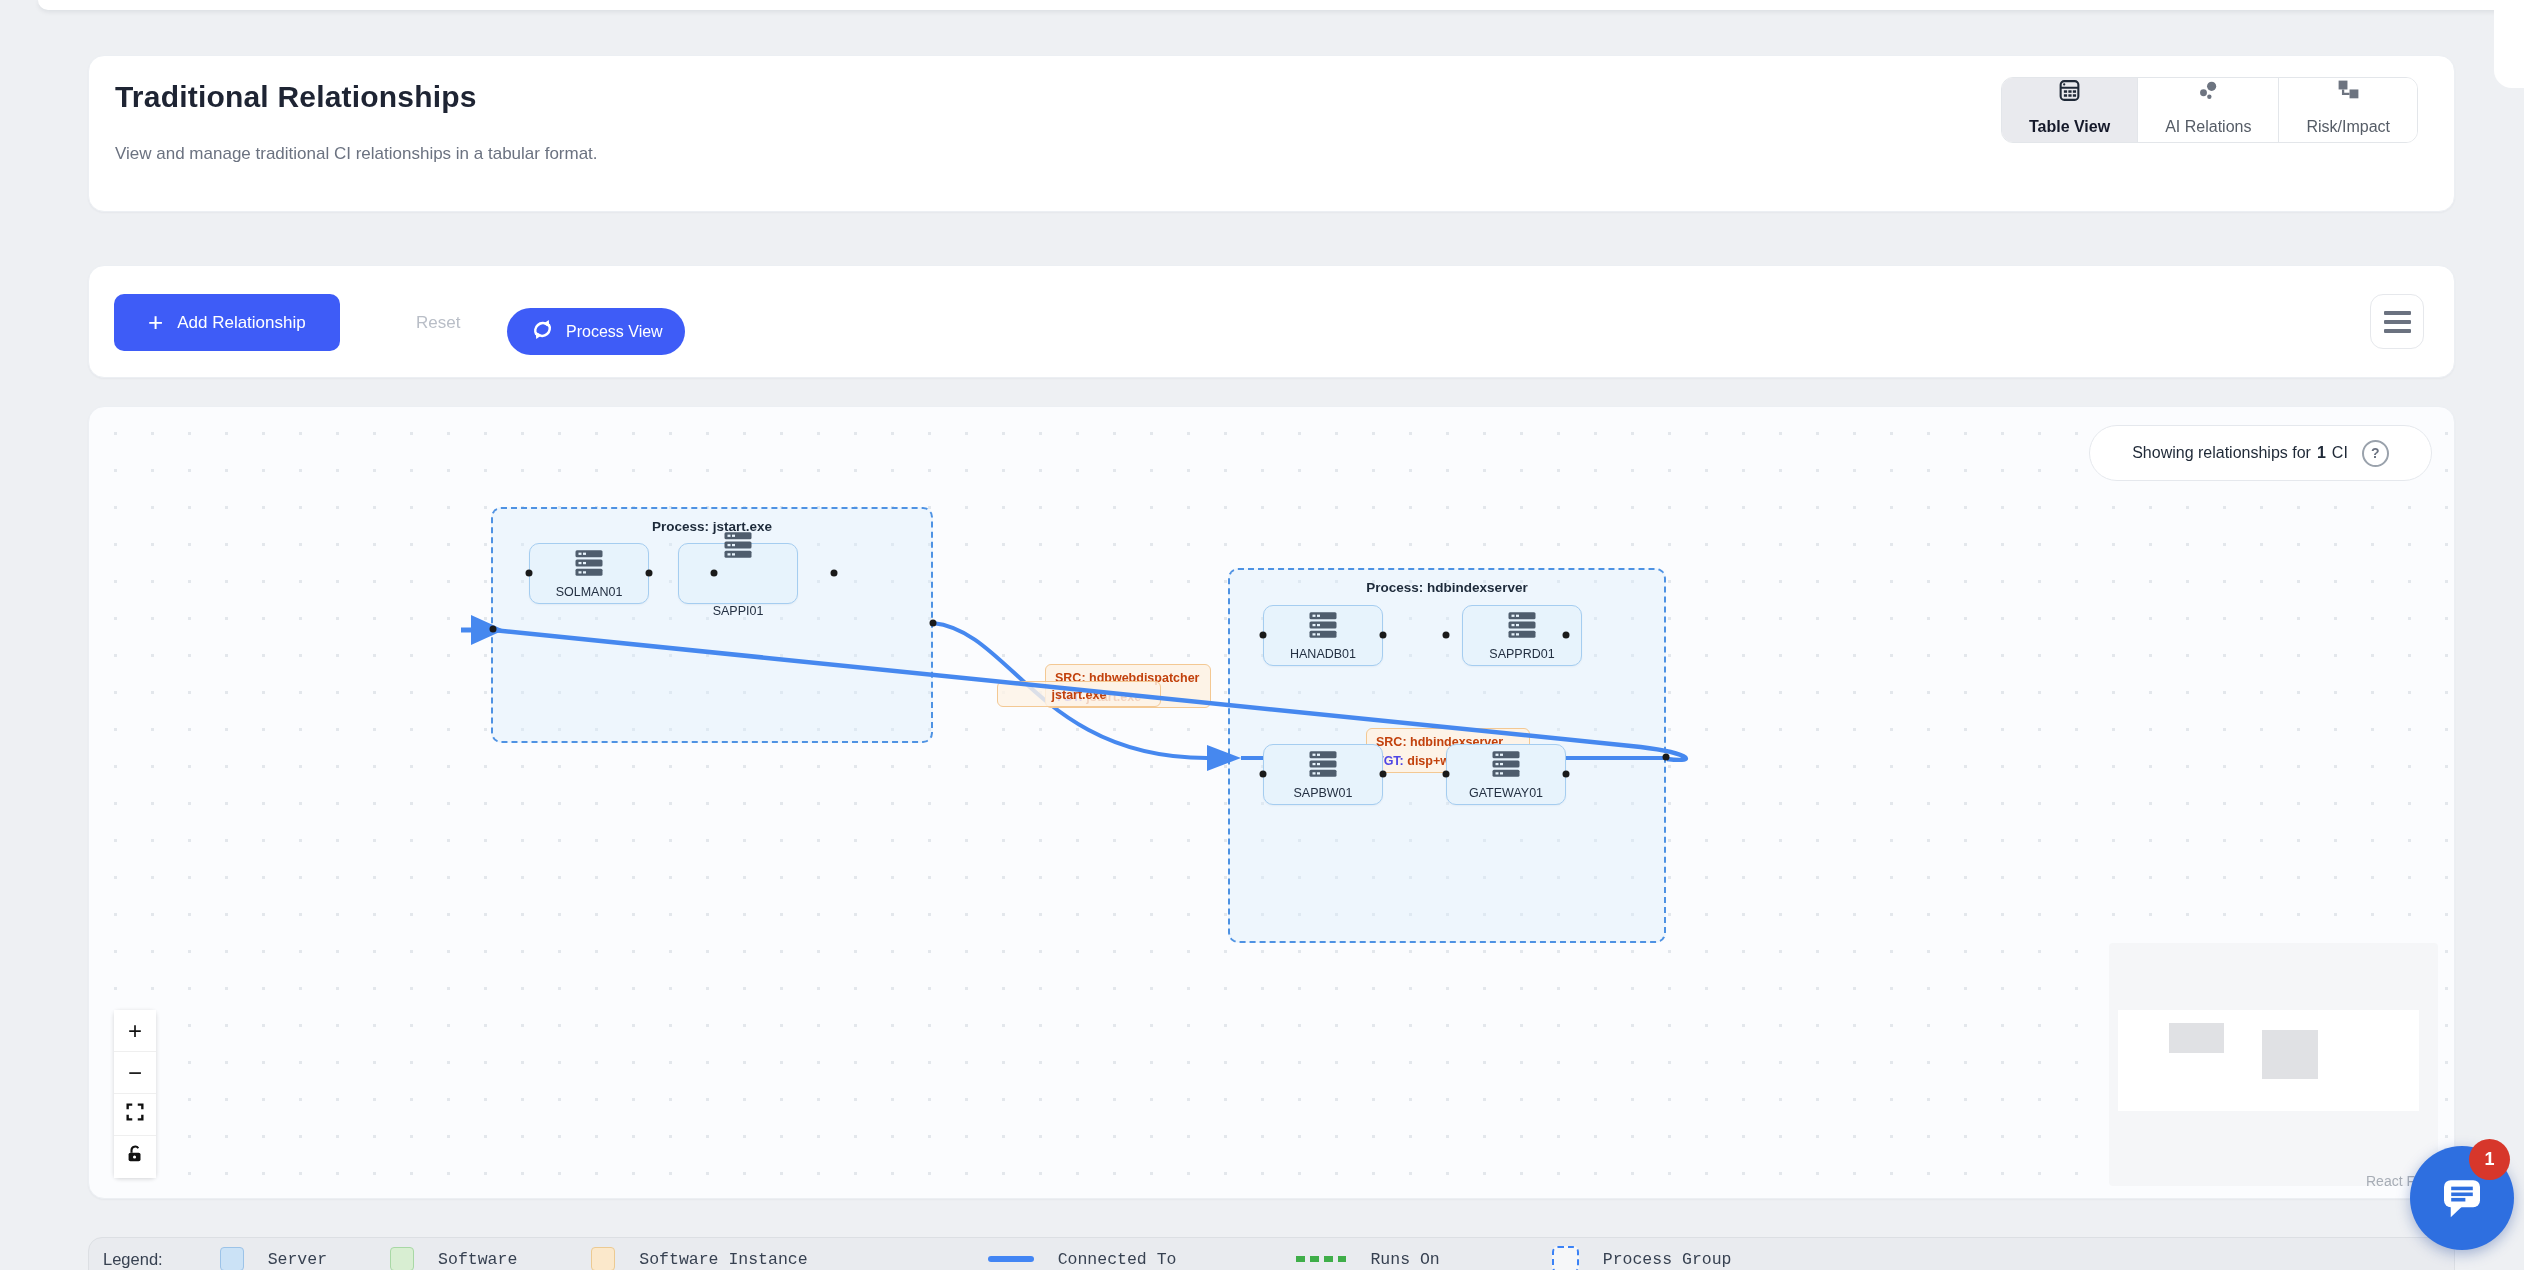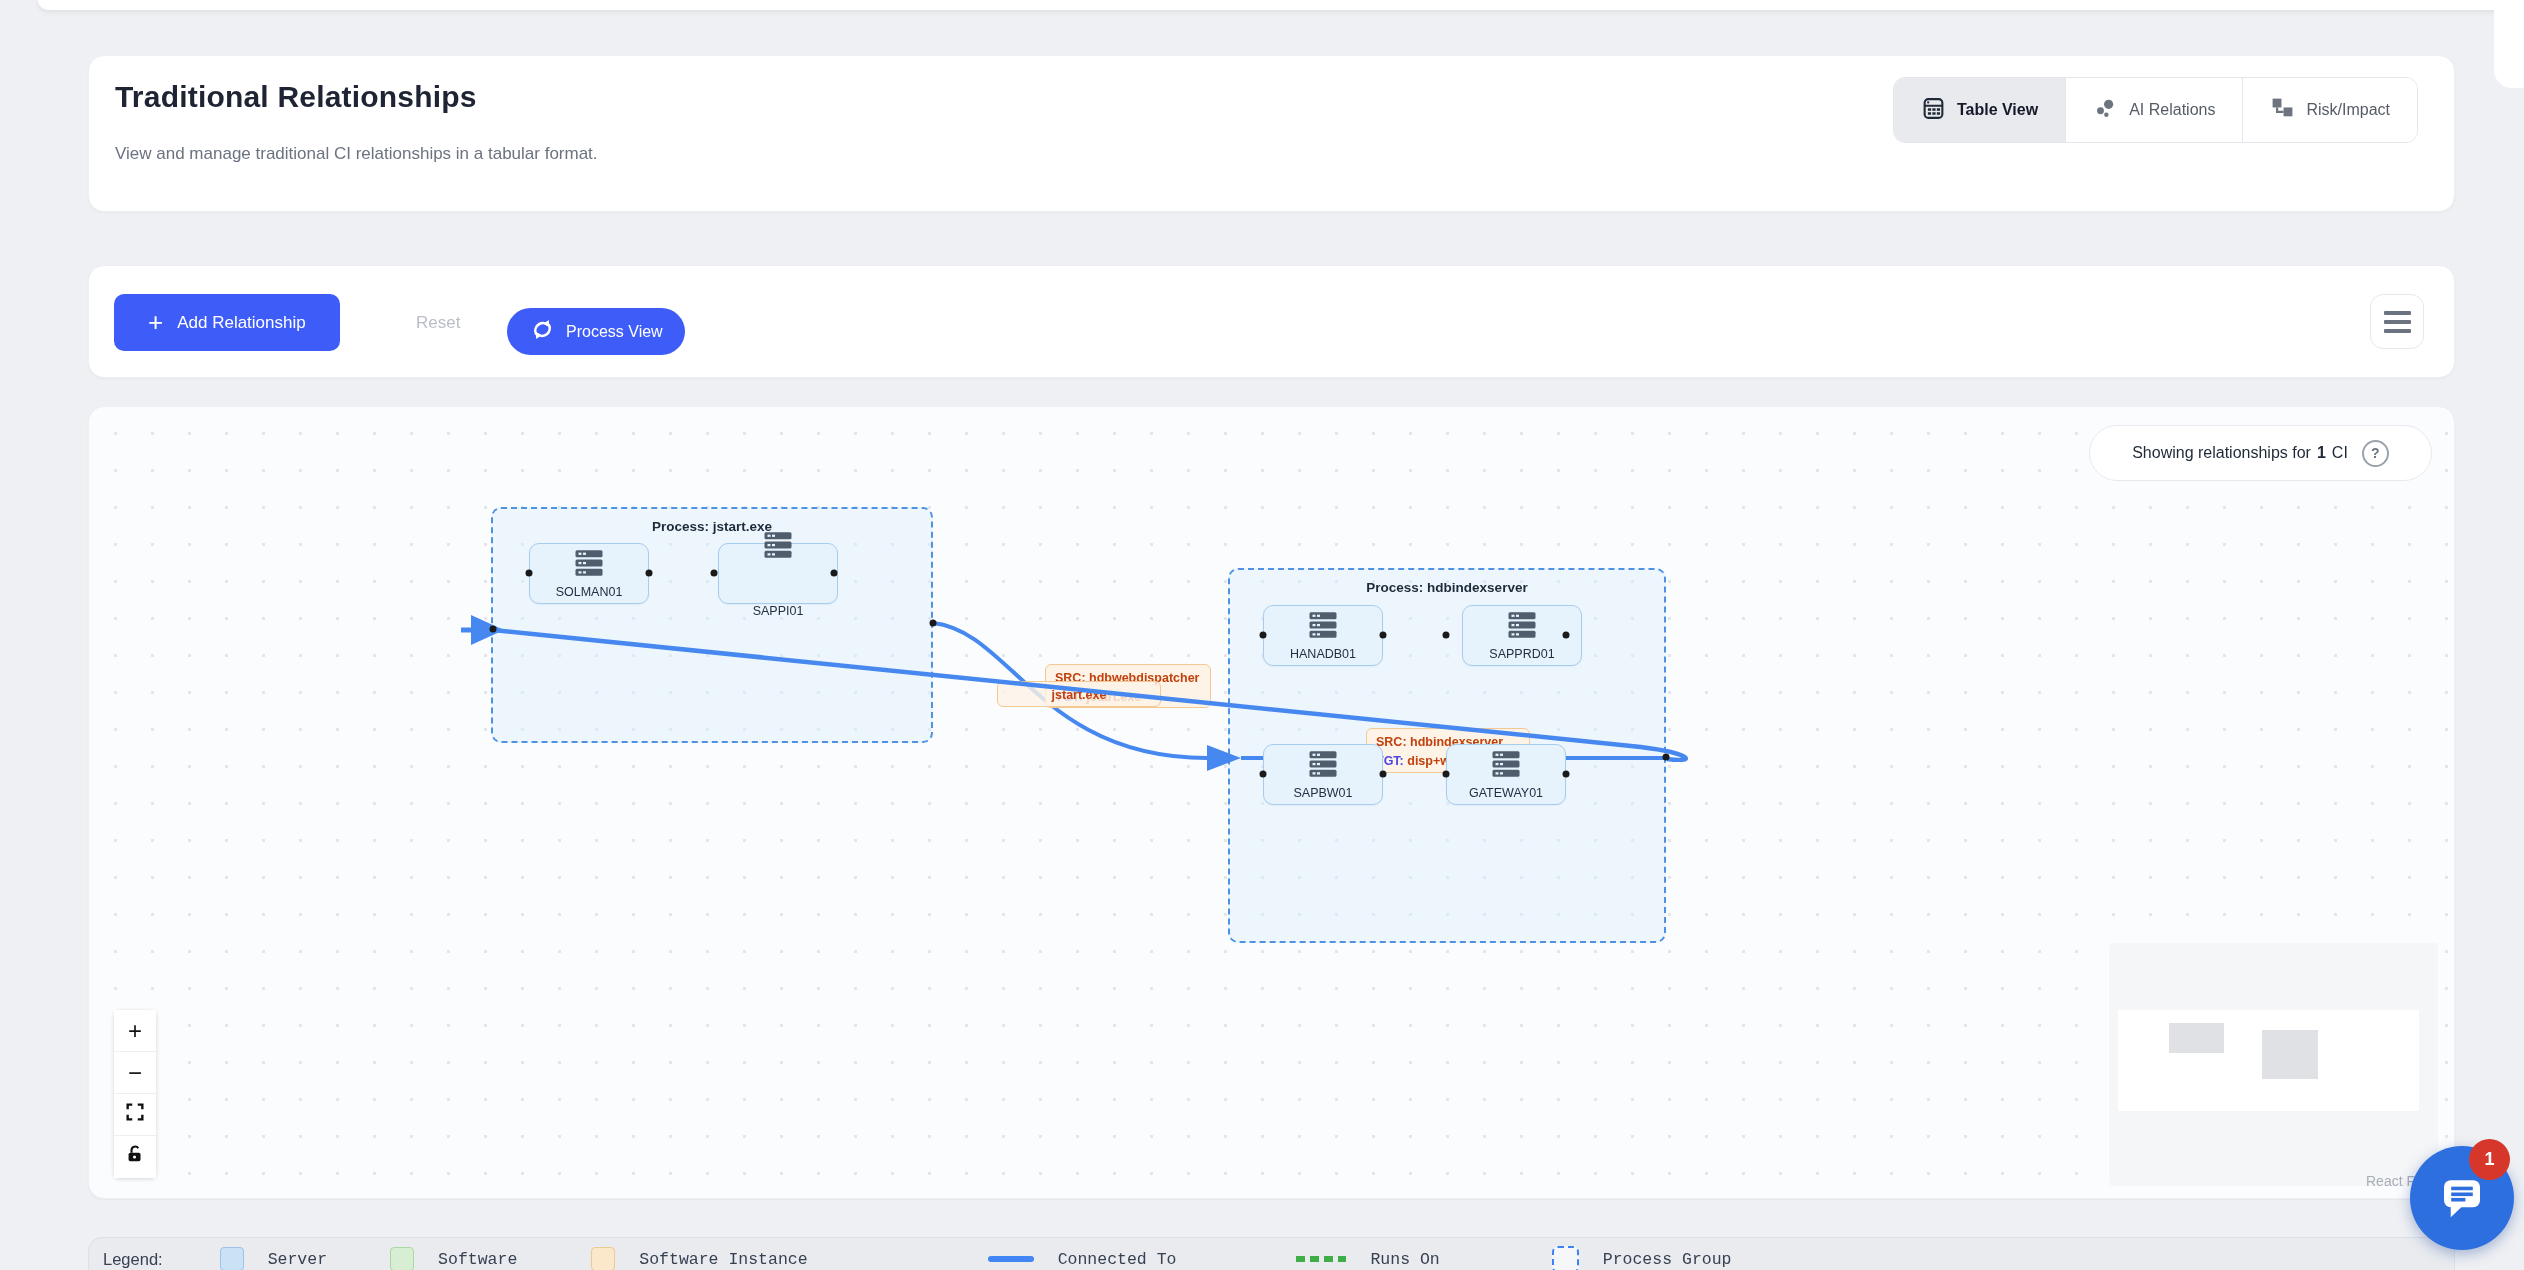--- a/index.html
+++ b/index.html
@@ -15,21 +15,21 @@
   .card { position:absolute; background:#fff; border:1px solid #eceff3; border-radius:16px;
     box-shadow:0 1px 2px rgba(16,24,40,.04); }
 
   
   .header-card { left:88px; top:55px; width:2367px; height:157px; }
   .page-title { position:absolute; left:26px; top:24px; font-size:30px; font-weight:bold; color:#1e2433; letter-spacing:.2px; }
   .page-subtitle { position:absolute; left:26px; top:88px; font-size:17px; color:#6b7280; }
   .view-toggle { position:absolute; right:36px; top:21px; height:66px; display:flex; align-items:stretch;
     border:1px solid #e3e6ea; border-radius:12px; overflow:hidden; background:#fff; }
   .view-toggle .seg { display:flex; align-items:center; gap:11px; padding:0 27px; font-size:16px;
-    color:#555c66; cursor:pointer; border-left:1px solid #e3e6ea; background:#fff; }
+    color:#555c66; cursor:pointer; border-left:1px solid #e3e6ea; background:#fff;flex-direction:column; }
   .view-toggle .seg:first-child { border-left:none; }
   .view-toggle .seg.active { background:#e9eaee; color:#15192a; font-weight:bold; }
 
   
   .toolbar-card { left:88px; top:265px; width:2367px; height:113px; }
   .btn-add { position:absolute; left:25px; top:28px; height:57px; padding:0 34px; background:#3e5cf7;
     border:none; border-radius:10px; color:#fff; font-size:17px; display:flex; align-items:center; gap:14px;
     font-family:inherit; cursor:pointer; }
   .btn-add .plus { font-size:26px; font-weight:400; line-height:1; margin-top:-2px; }
   .btn-reset { position:absolute; left:327px; top:0; height:113px; display:flex; align-items:center;
@@ -241,21 +241,21 @@
             <rect x="5" y="3.1" width="2" height="1.5"></rect>
             <rect x="8" y="3.1" width="2" height="1.5"></rect>
             <rect x="5" y="9.3" width="2" height="1.5"></rect>
             <rect x="8" y="9.3" width="2" height="1.5"></rect>
             <rect x="5" y="15.5" width="2" height="1.5"></rect>
             <rect x="8" y="15.5" width="2" height="1.5"></rect>
           </g>
         </svg></span>
     <span class="nlabel">SOLMAN01</span>
   </div>
-  <div class="flow-node" style="left:629px; top:136px;gap:40px;">
+  <div class="flow-node" style="left:589px; top:136px;gap:40px;">
     <span><svg width="38" height="30" viewBox="0 0 24 20">
           <g fill="#4f5d6d">
             <rect x="3" y="1.5" width="18" height="4.6" rx="1"></rect>
             <rect x="3" y="7.7" width="18" height="4.6" rx="1"></rect>
             <rect x="3" y="13.9" width="18" height="4.6" rx="1"></rect>
           </g>
           <g fill="#e7f3fc">
             <rect x="5" y="3.1" width="2" height="1.5"></rect>
             <rect x="8" y="3.1" width="2" height="1.5"></rect>
             <rect x="5" y="9.3" width="2" height="1.5"></rect>

